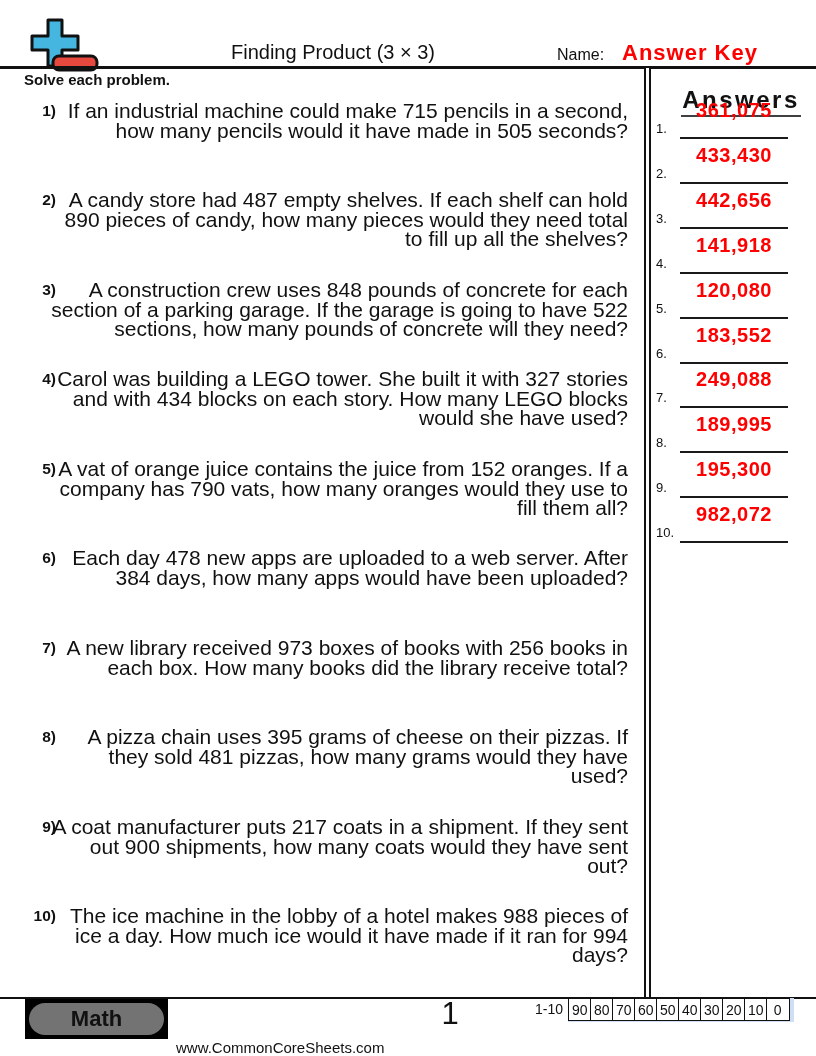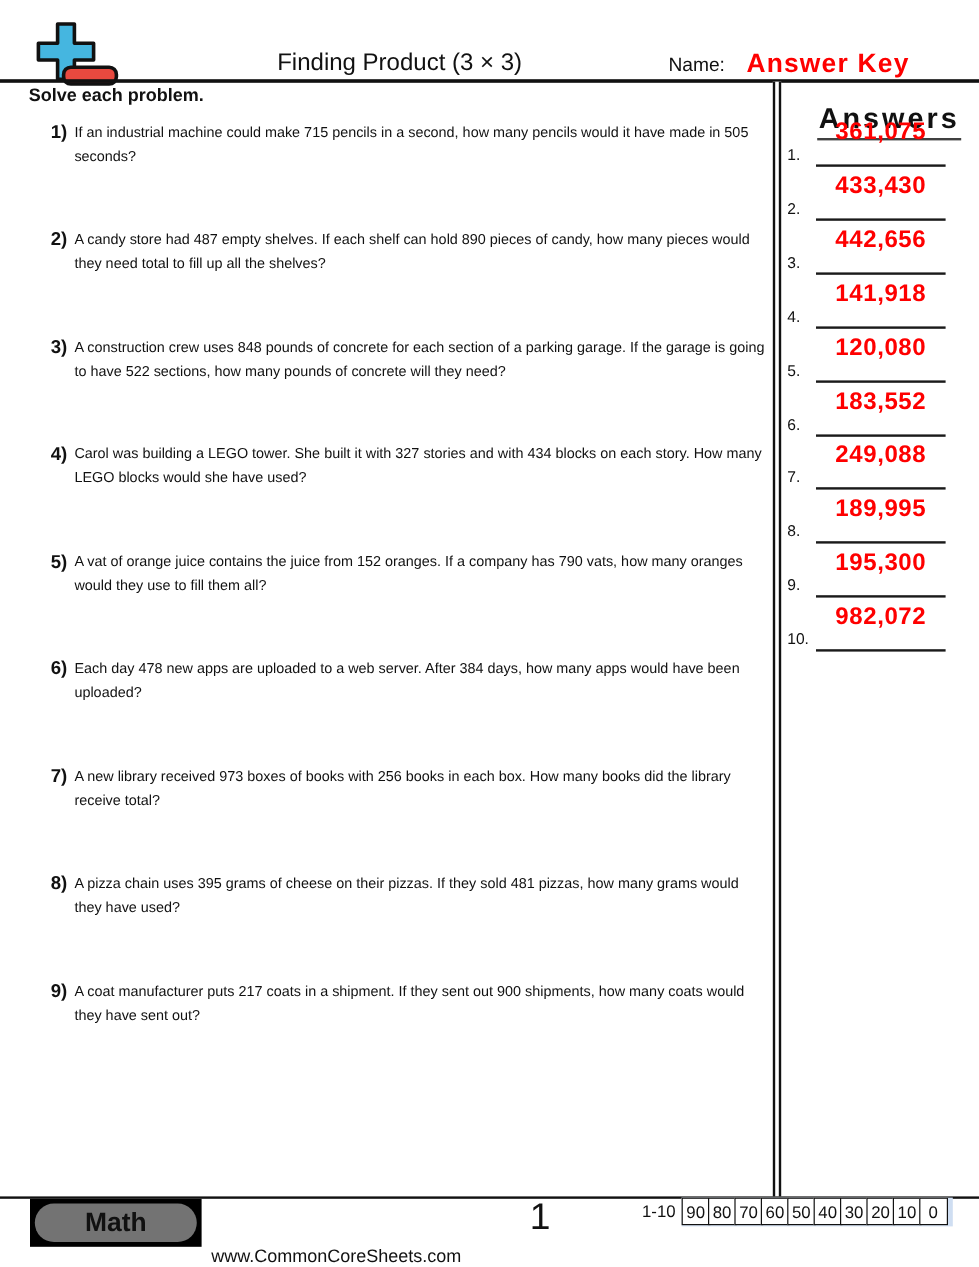--- a/index.html
+++ b/index.html
@@ -21,21 +21,21 @@
   }
   .header-rule{position:absolute;left:0;top:66px;width:816px;height:3px;background:#111;}
   .instructions{position:absolute;left:24px;top:71px;font-size:15px;font-weight:bold;}
   
   .problem{position:absolute;left:30px;width:606px;}
   .problem .pnum{
     position:absolute;left:0;top:0;width:26px;text-align:right;
     font-size:15.5px;font-weight:bold;line-height:19.5px;
   }
   .problem .ptext{
-    margin-left:32px;width:578px;font-size:12px;line-height:19.5px;color:#111;
+    margin-left:20px;width:578px;font-size:21px;line-height:19.5px;color:#111;text-align:right;
   }
   
   .divider{
     position:absolute;left:644px;top:68px;width:3px;height:929px;
     border-left:2px solid #111;border-right:2px solid #111;background:#fff;
   }
   .answers-title{
     position:absolute;left:680px;top:70px;width:122px;text-align:center;
   }
   .answers-title span{
@@ -118,20 +118,24 @@
     <span class="pnum">7)</span>
     <div class="ptext">A new library received 973 boxes of books with 256 books in each box. How many books did the library receive total?</div>
   </div>
   <div class="problem" style="top:727px">
     <span class="pnum">8)</span>
     <div class="ptext">A pizza chain uses 395 grams of cheese on their pizzas. If they sold 481 pizzas, how many grams would they have used?</div>
   </div>
   <div class="problem" style="top:817px">
     <span class="pnum">9)</span>
     <div class="ptext">A coat manufacturer puts 217 coats in a shipment. If they sent out 900 shipments, how many coats would they have sent out?</div>
+  </div>
+  <div class="problem" style="top:906px">
+    <span class="pnum">10)</span>
+    <div class="ptext">The ice machine in the lobby of a hotel makes 988 pieces of ice a day. How much ice would it have made if it ran for 994 days?</div>
   </div>
 
   <div class="divider"></div>
   <div class="answers-title">
     <span>Answers</span>
   </div>
 
   <div class="answer-row" style="top:111px">
     <span class="anum">1.</span>
     <span class="aval">361,075</span>

